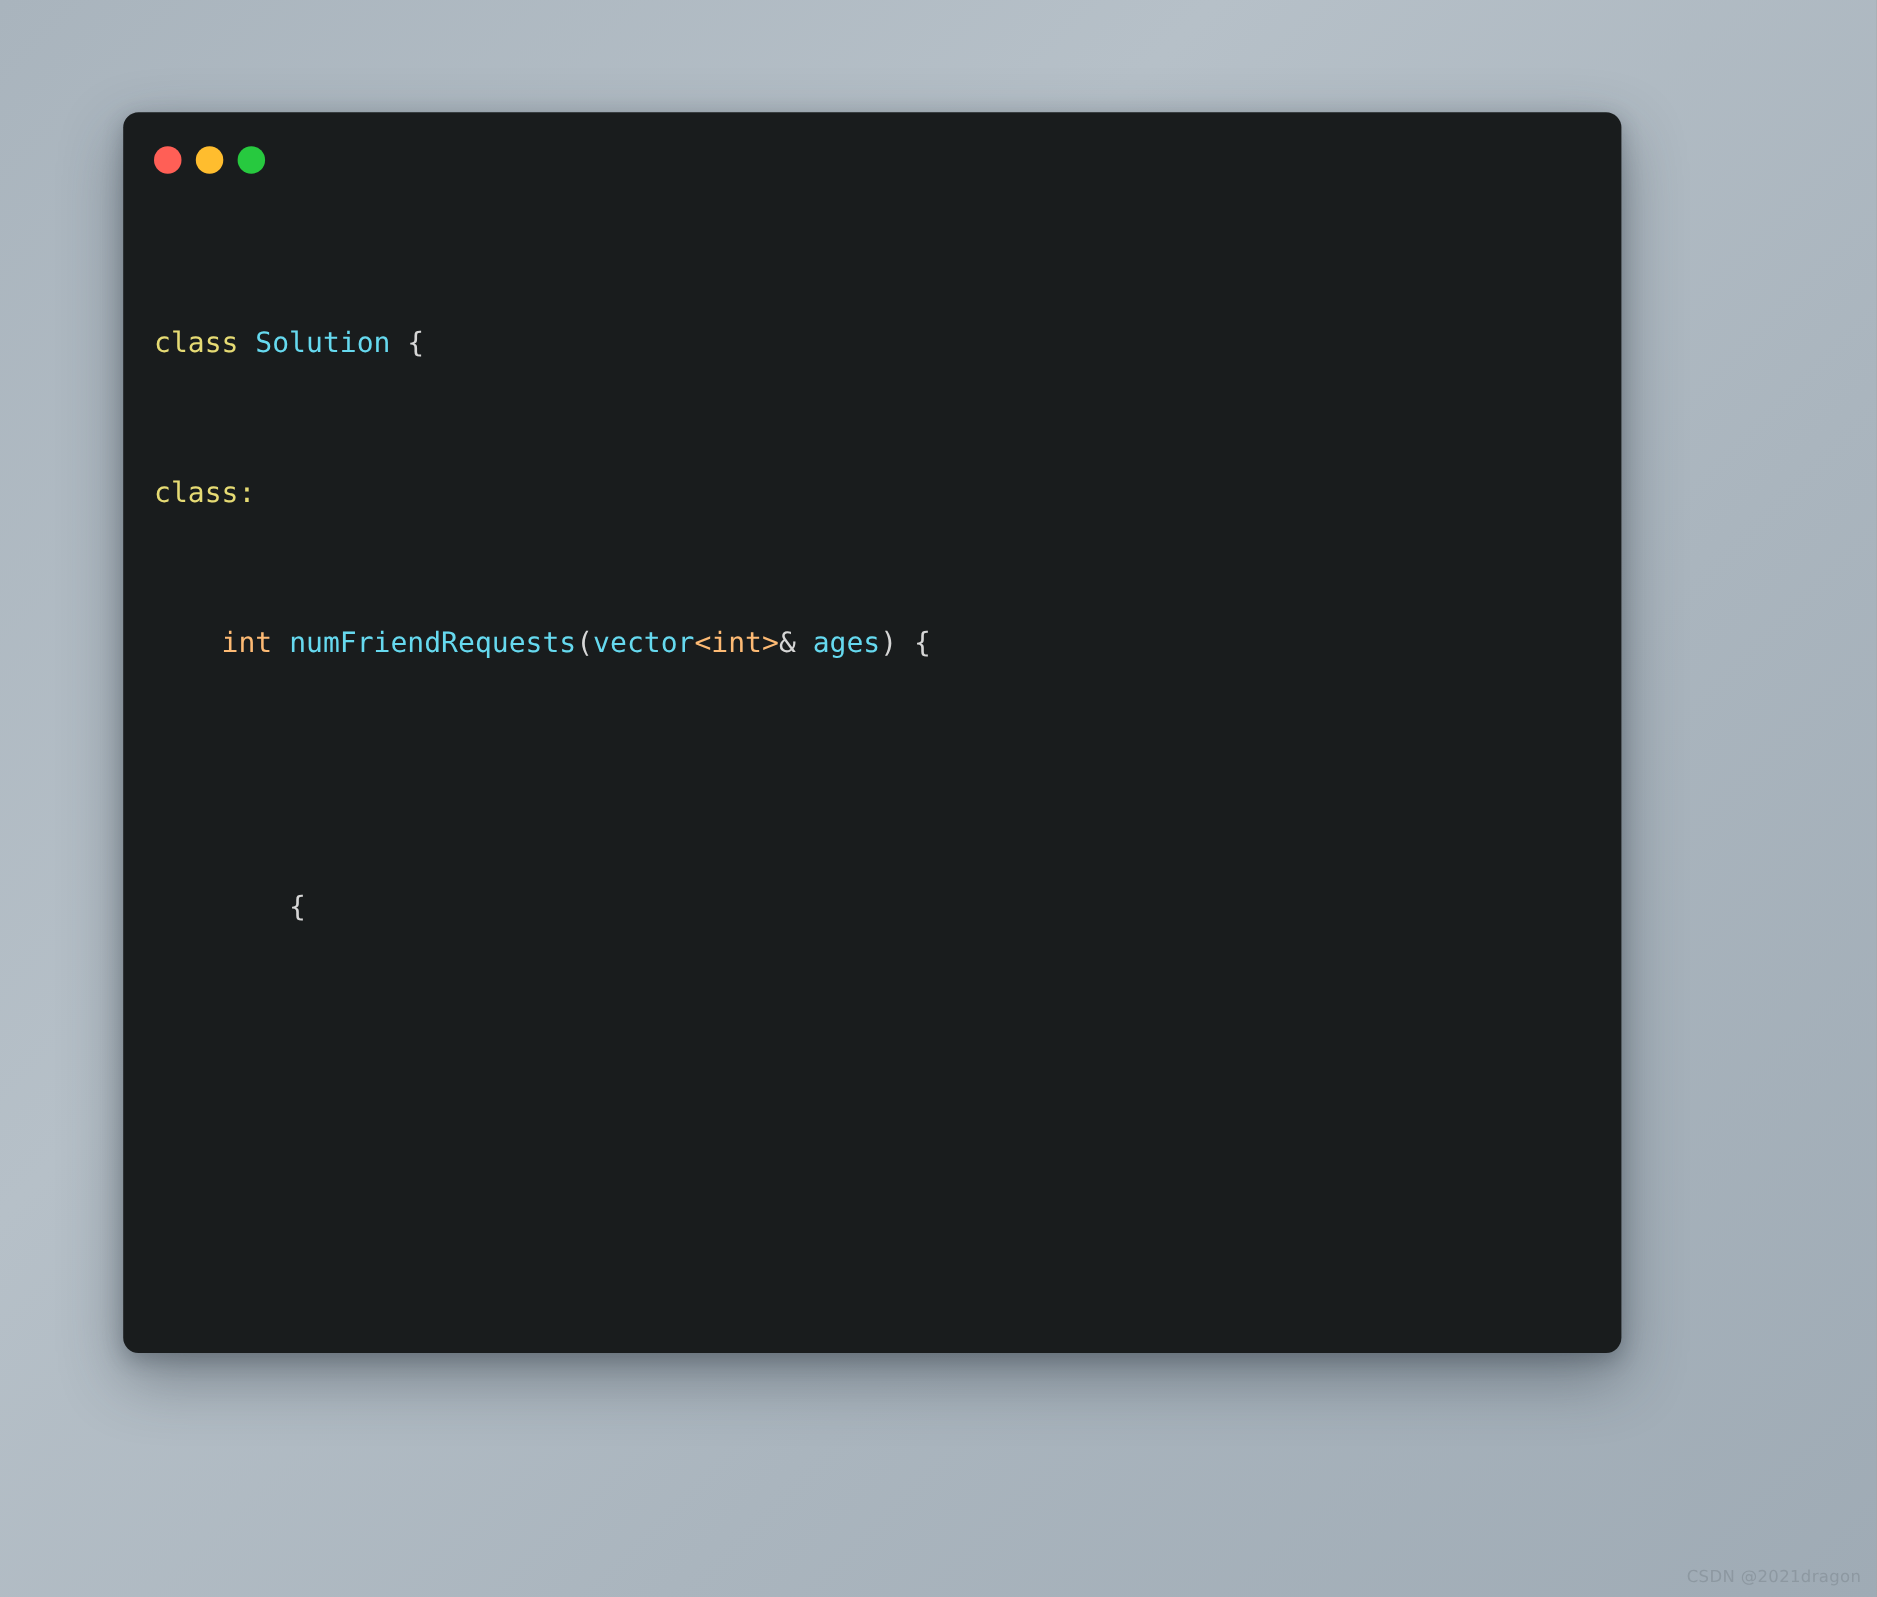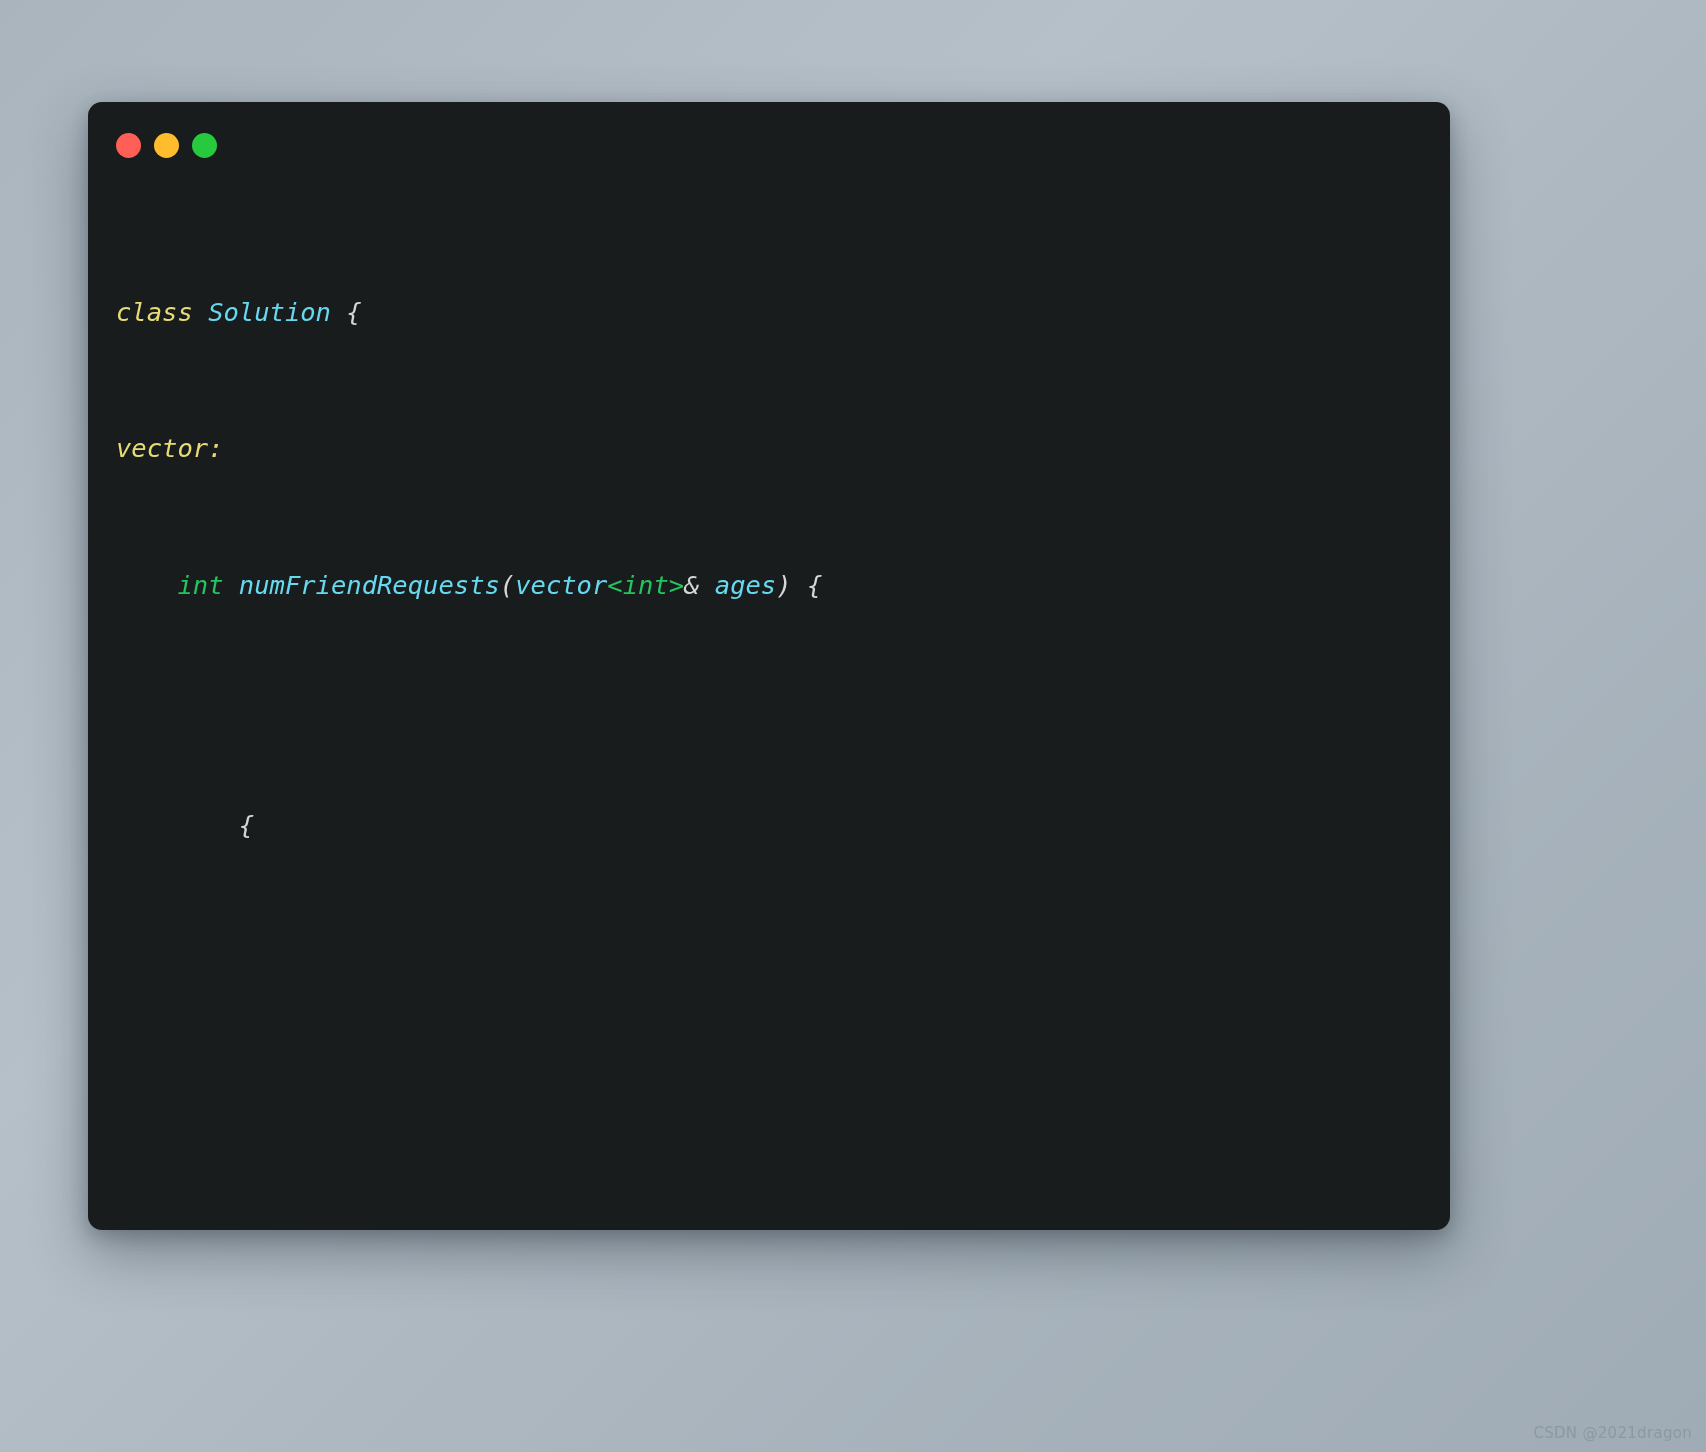--- a/index.html
+++ b/index.html
@@ -10,30 +10,29 @@
     width: 1706px;
     height: 1452px;
     overflow: hidden;
     background: linear-gradient(135deg, #a9b4bd 0%, #b6c0c8 35%, #aab5be 65%, #9fabb5 100%);
     font-family: "DejaVu Sans Mono", monospace;
   }
 
   
   #code-window {
     position: absolute;
-    left: 88px;
+    left: 112px;
     top: 102px;
     width: 1362px;
     height: 1128px;
     background: #191c1d;
     border-radius: 14px;
     box-shadow: 0 22px 56px rgba(40,50,60,0.42),
                 0 6px 18px rgba(40,50,60,0.28);
     overflow: hidden;
-    font-style: italic;
   }
 
   
   #titlebar {
     position: absolute;
     left: 0; top: 0;
     width: 100%;
     height: 78px;
   }
   .dot {
@@ -57,21 +56,21 @@
     font-family: "DejaVu Sans Mono", monospace;
     font-size: 25.5px;
     line-height: 34.2px;
     white-space: pre;
     letter-spacing: 0px;
   }
   .line { height: 34.2px; }
 
   
   .kw   { color: #e6db74; }  
-  .typ  { color: #22c55e; }  
+  .typ  { color: #fdba74; }  
   .id   { color: #66d9ef; }  
   .num  { color: #f92672; }  
   .pun  { color: #d6d6d6; }  
   .cmt  { color: #5c6870; }  
 
   
   #watermark {
     position: absolute;
     right: 14px;
     bottom: 10px;
@@ -89,21 +88,21 @@
   <div id="titlebar">
     <span class="dot red"></span>
     <span class="dot yellow"></span>
     <span class="dot green"></span>
   </div>
 
   <div id="code-area">
 
     <div class="line"><span class="kw">class</span> <span class="id">Solution</span><span class="pun"> {</span></div>
 
-    <div class="line"><span class="kw">vector:</span></div>
+    <div class="line"><span class="kw">class:</span></div>
 
     <div class="line">    <span class="typ">int</span> <span class="id">numFriendRequests</span><span class="pun">(</span><span class="id">vector</span><span class="typ">&lt;int&gt;</span><span class="pun">&amp;</span> <span class="id">ages</span><span class="pun">) {</span></div>
 
 
 
 
     <div class="line">        <span class="pun">{</span></div>
 
     
 

